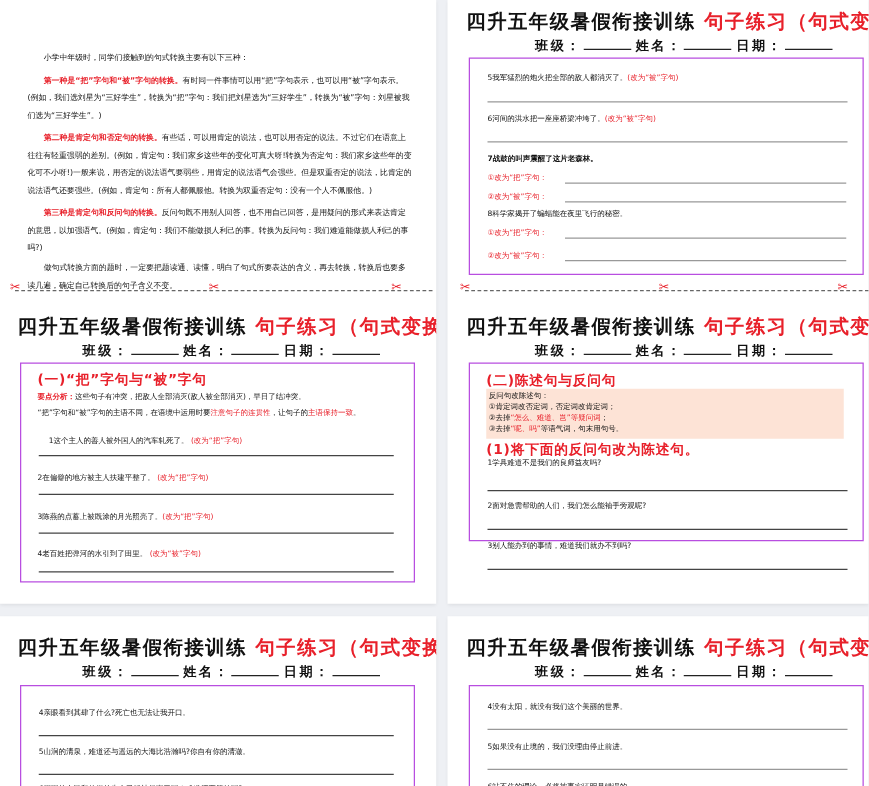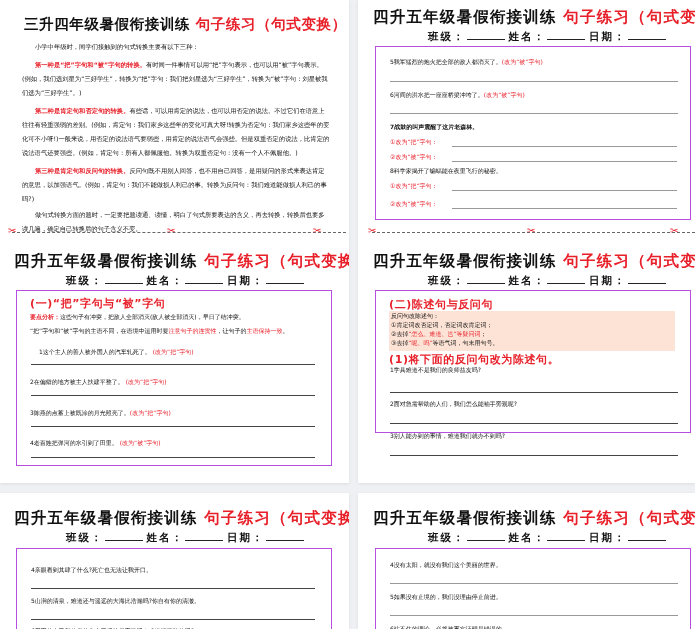--- a/index.html
+++ b/index.html
@@ -31,24 +31,20 @@
   .wline { position: absolute; height: 1px; background: #444; }
   .gline { position: absolute; height: 1px; background: #999; }
   .hl { position: absolute; background: #fde3d6; }
 </style>
 </head>
 <body>
 
 <div class="viewer">
 
   <div class="card c1">
-    <div class="title t-left">
-      <span>三升四年级暑假衔接训练</span>
-      <span class="red">句子练习（句式变换）</span>
-    </div>
     <div class="intro">
       <p><span class="red"></span><span>小学中年级时，同学们接触到的句式转换主要有以下三种：</span></p>
       <p><span class="red">第一种是“把”字句和“被”字句的转换。</span><span>有时同一件事情可以用“把”字句表示，也可以用“被”字句表示。(例如，我们选刘星为“三好学生”，转换为“把”字句：我们把刘星选为“三好学生”，转换为“被”字句：刘星被我们选为“三好学生”。)</span></p>
       <p><span class="red">第二种是肯定句和否定句的转换。</span><span>有些话，可以用肯定的说法，也可以用否定的说法。不过它们在语意上往往有轻重强弱的差别。(例如，肯定句：我们家乡这些年的变化可真大呀!转换为否定句：我们家乡这些年的变化可不小呀!)一般来说，用否定的说法语气要弱些，用肯定的说法语气会强些。但是双重否定的说法，比肯定的说法语气还要强些。(例如，肯定句：所有人都佩服他。转换为双重否定句：没有一个人不佩服他。)</span></p>
       <p><span class="red">第三种是肯定句和反问句的转换。</span><span>反问句既不用别人回答，也不用自己回答，是用疑问的形式来表达肯定的意思，以加强语气。(例如，肯定句：我们不能做损人利己的事。转换为反问句：我们难道能做损人利己的事吗?)</span></p>
       <p style="margin-top:-2px"><span class="red"></span><span>做句式转换方面的题时，一定要把题读通、读懂，明白了句式所要表达的含义，再去转换，转换后也要多读几遍，确定自己转换后的句子含义不变。</span></p>
     </div>
     <div class="cut" style="left:12px; width:334px;"></div>
     <span class="scissor" style="left:8px;">✂</span>
     <span class="scissor" style="left:167px;">✂</span>

